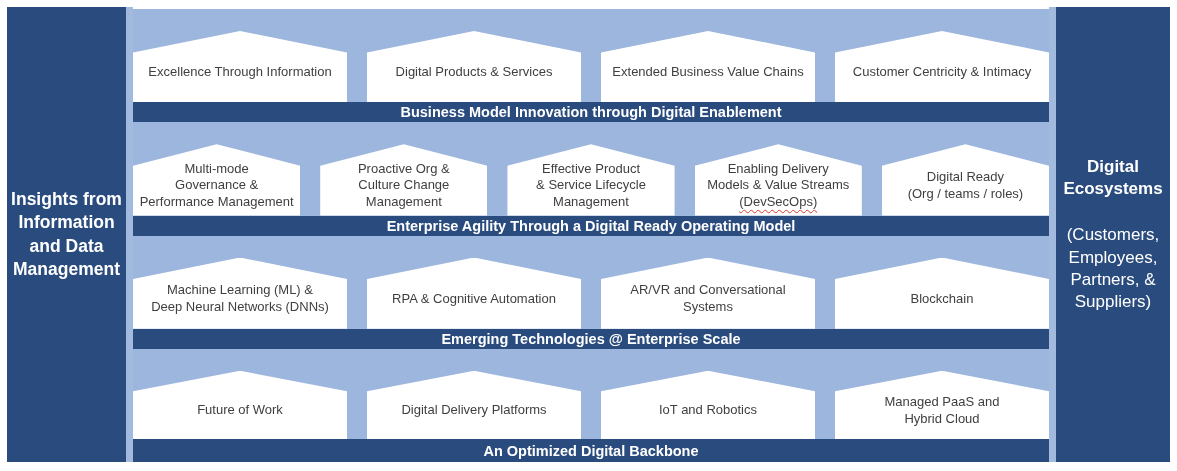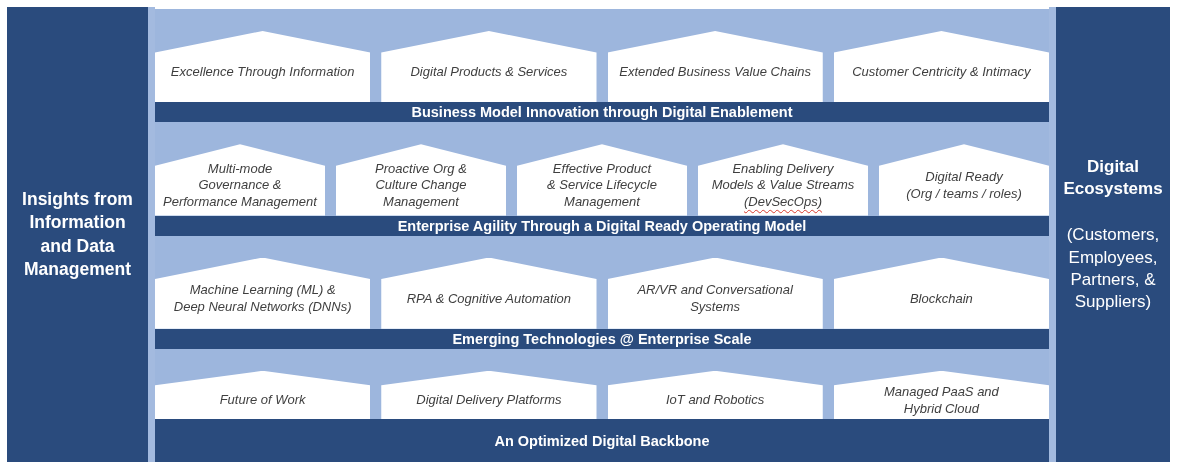--- a/index.html
+++ b/index.html
@@ -18,21 +18,21 @@
   .side-panel {
     background: #2A4B7D;
     color: #ffffff;
     display: flex;
     flex-direction: column;
     align-items: center;
     justify-content: center;
     text-align: center;
     flex: none;
   }
-  .side-panel.left { width: 141px; }
+  .side-panel.left { width: 119px; }
   .side-panel.right { width: 114px; }
 
   .side-panel .panel-text {
     font-size: 17.5px;
     font-weight: bold;
     line-height: 1.32;
     white-space: pre-line;
   }
   .side-panel .panel-title {
     font-size: 17px;
@@ -67,24 +67,23 @@
     flex-direction: column;
     min-height: 0;
   }
   .layer-row + .layer-row { }
 
   .band {
     flex: 1;
     background: #9DB6DD;
     display: flex;
     align-items: stretch;
-    gap: 11px;
+    gap: 20px;
     padding-top: 22px;
     min-height: 0;
-    font-style: italic;
   }
 
   .capability-box {
     flex: 1;
     background: #ffffff;
     clip-path: polygon(0 100%, 0 30%, 50% 0, 100% 30%, 100% 100%);
     display: flex;
     flex-direction: column;
     align-items: center;
     justify-content: center;
@@ -106,21 +105,21 @@
     flex: none;
     background: #2A4B7D;
     color: #ffffff;
     font-weight: bold;
     font-size: 14.5px;
     display: flex;
     align-items: center;
     justify-content: center;
     text-align: center;
   }
-  .layer-row:last-child .layer-banner { height: 43px; }
+  .layer-row:last-child .layer-banner { height: 23px; }
 </style>
 </head>
 <body>
 
 <div class="frame">
 
   <aside class="side-panel left">
     <div class="panel-text">Insights from
 Information
 and Data

